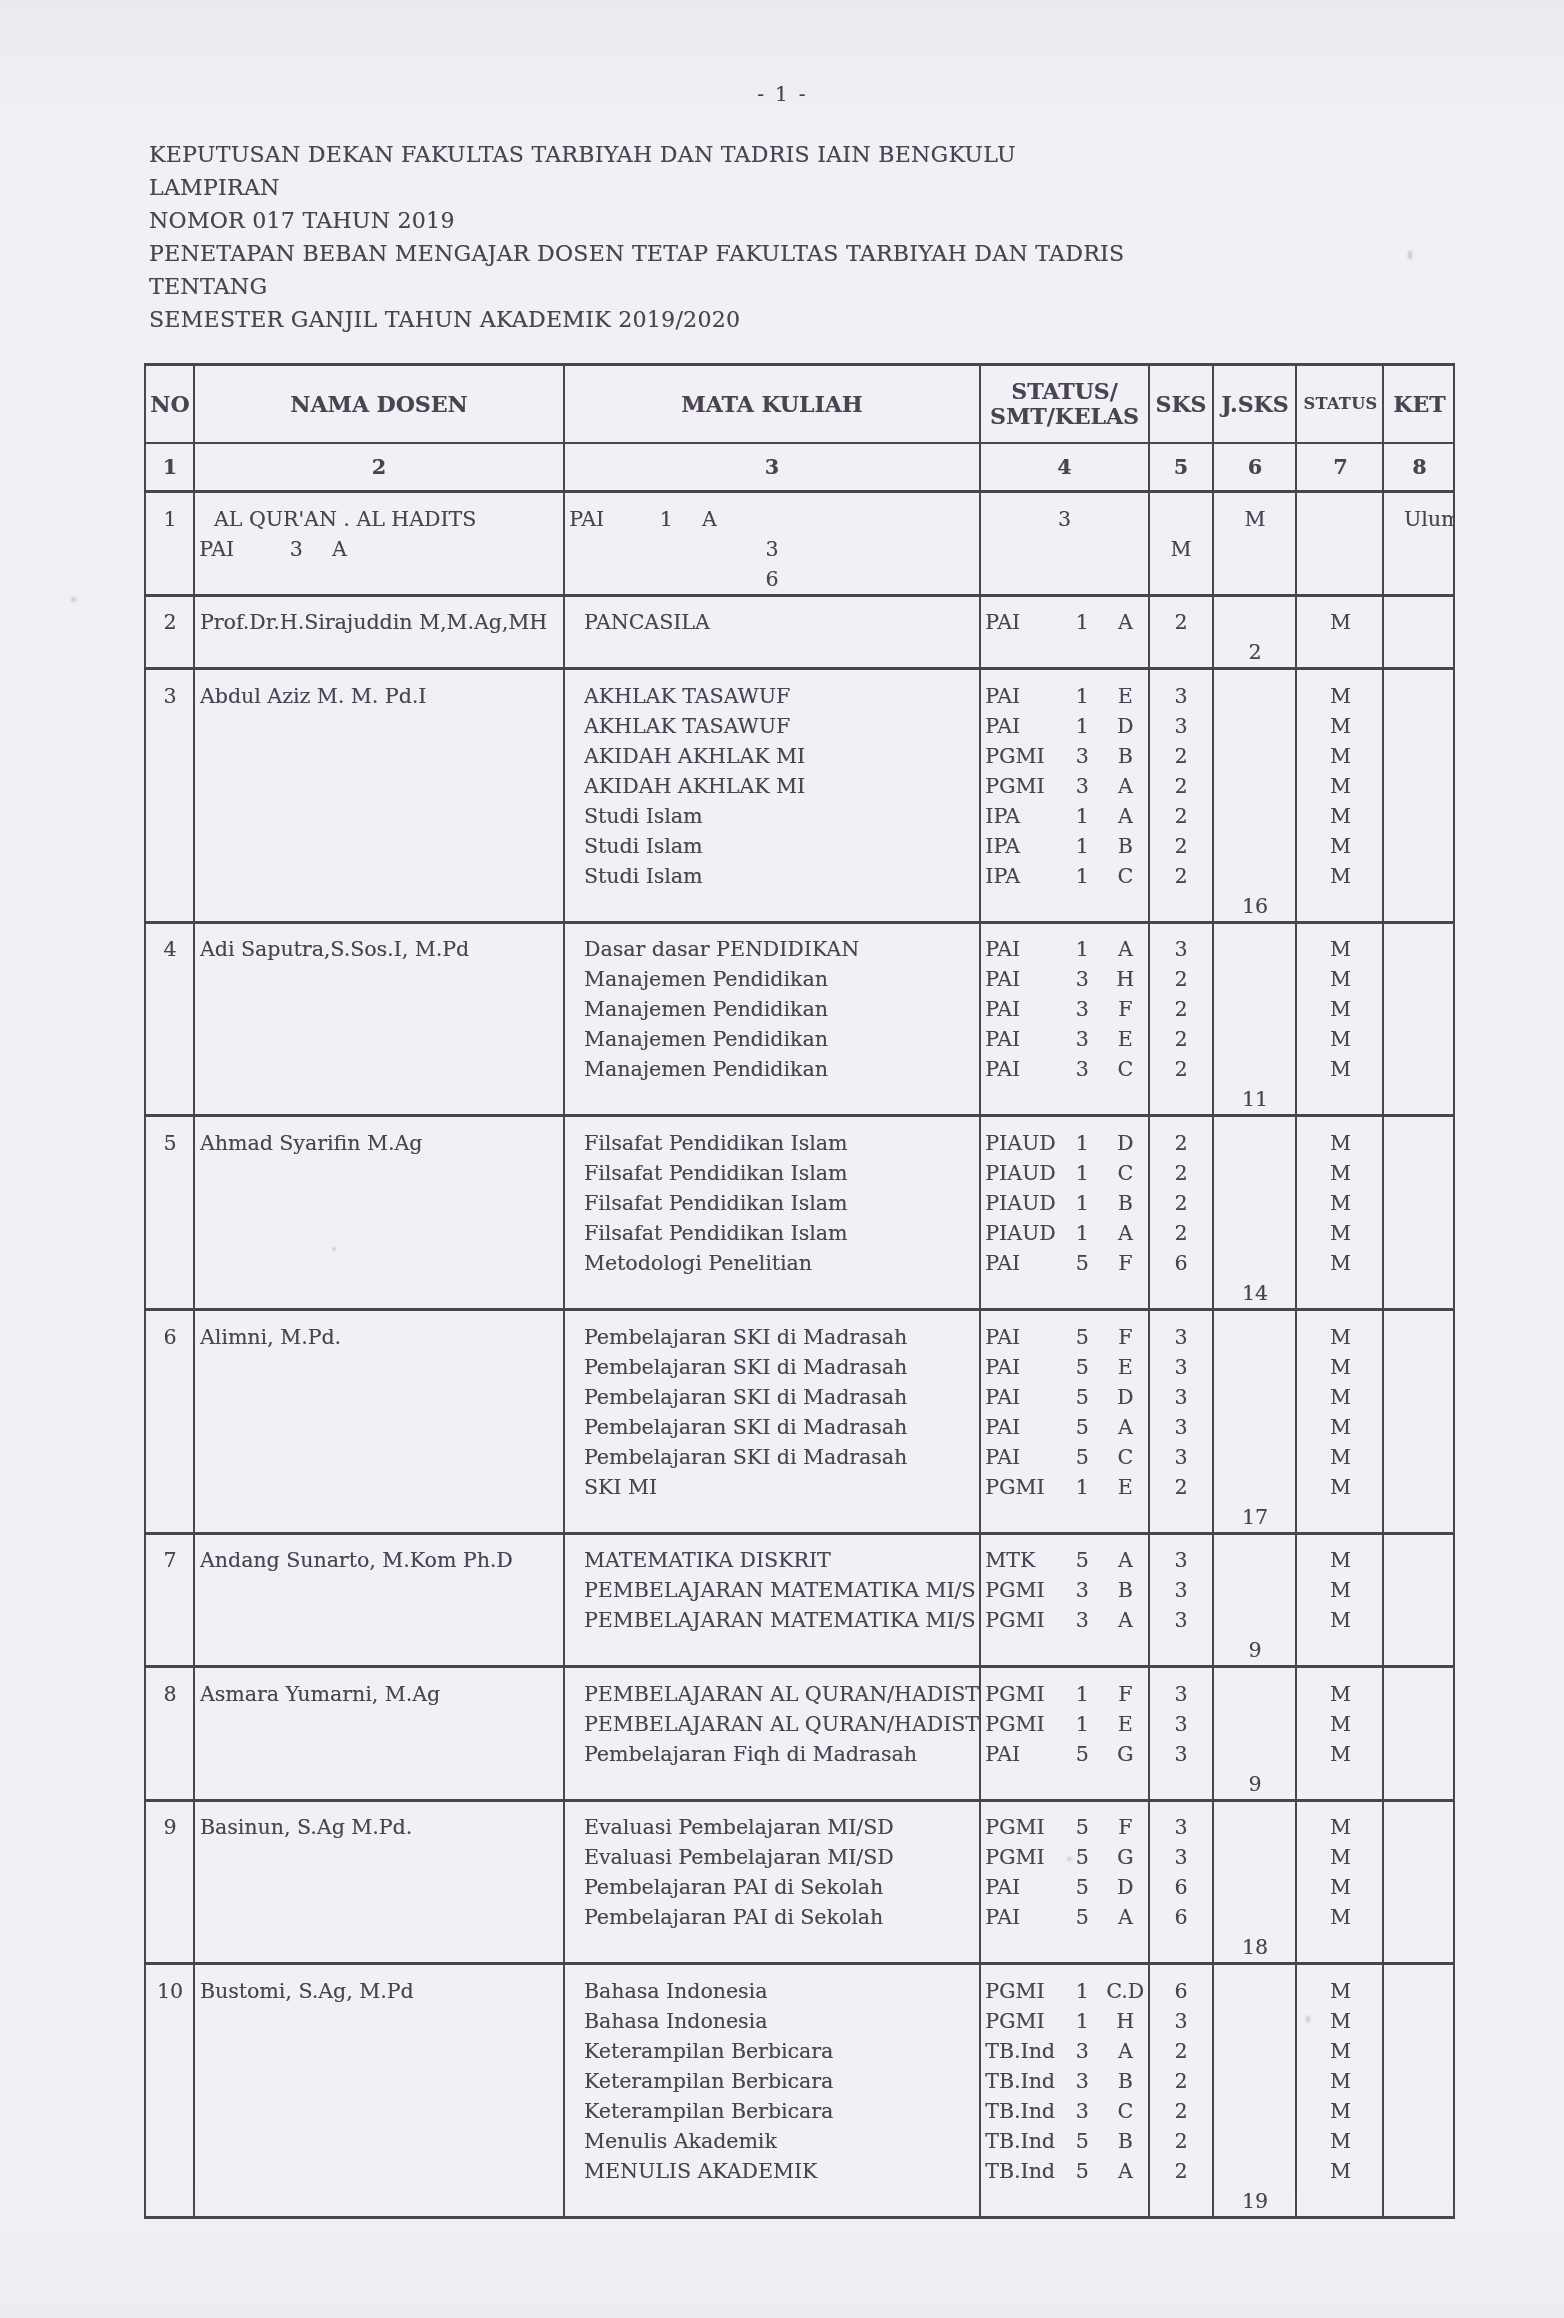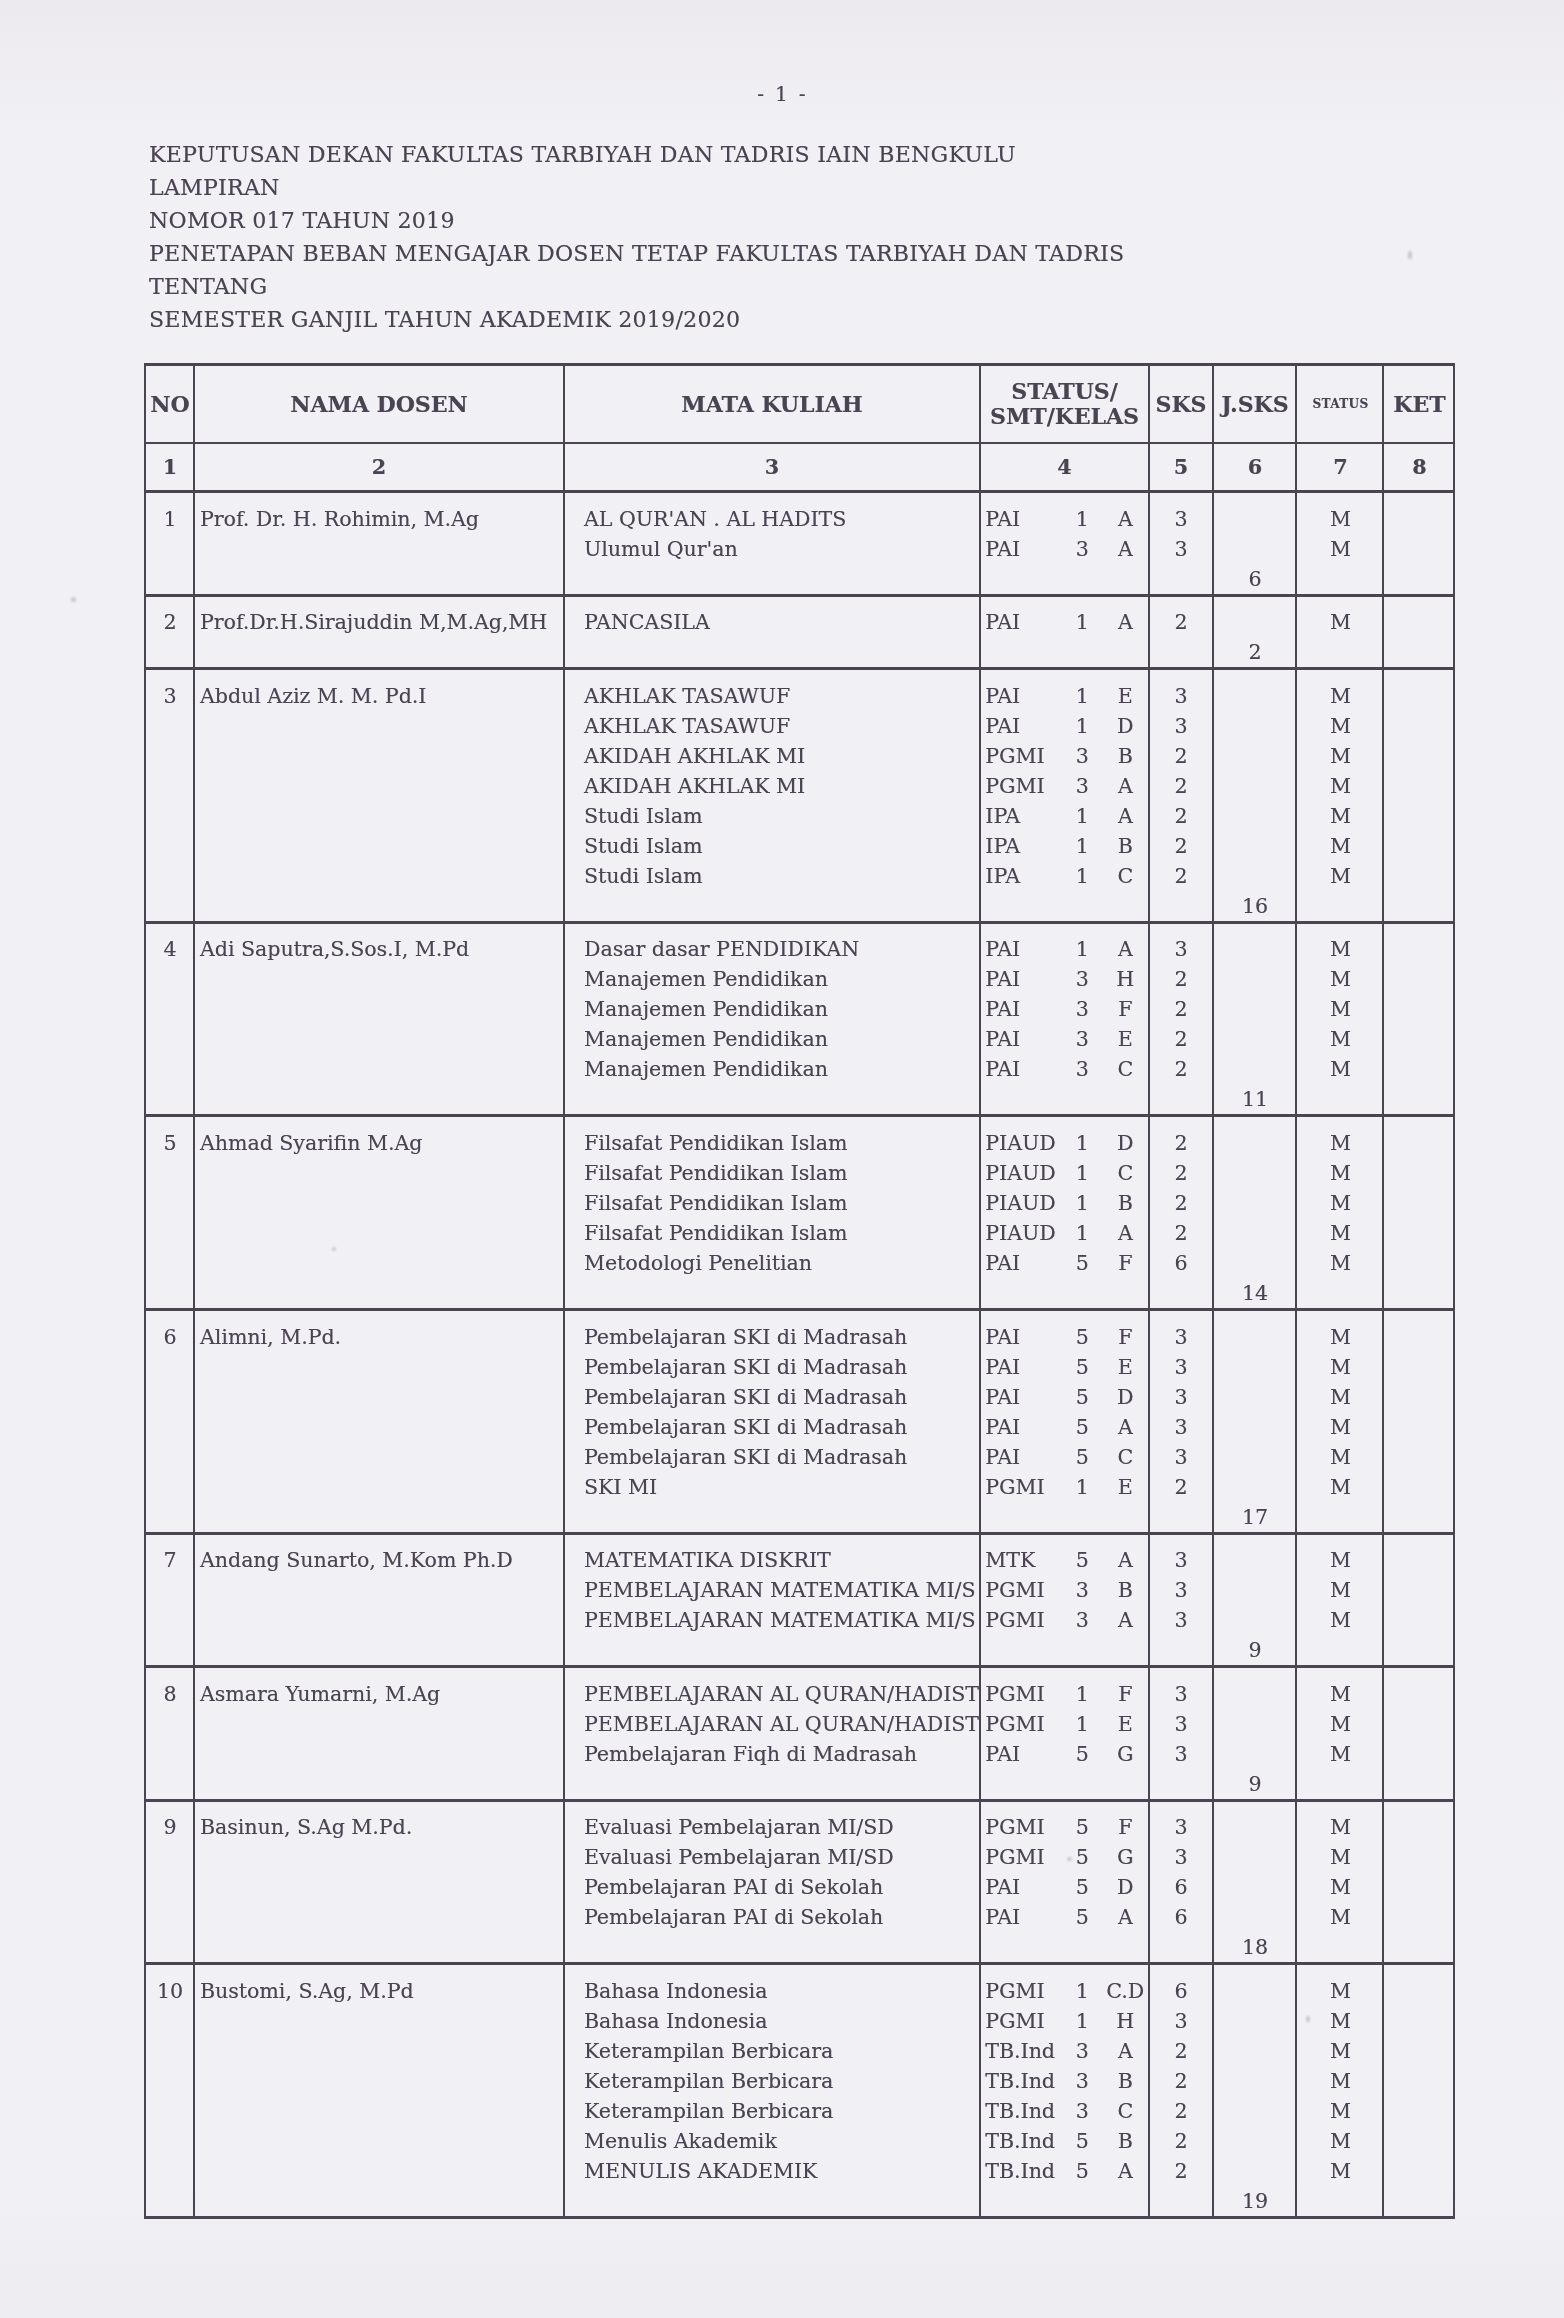--- a/index.html
+++ b/index.html
@@ -30,21 +30,21 @@
     position:absolute;left:144px;top:363px;width:1307px;
     border-left:2.3px solid var(--bd);border-right:2.3px solid var(--bd);border-top:3px solid var(--bd);
     font-size:20.5px;
   }
   .t-grid{
     display:grid;position:relative;
     grid-template-columns:48px 370px 416px 169px 64px 84px 87px 71px;
   }
   .t-head{ height:76px;align-items:center;text-align:center;
     font-weight:bold;font-size:22px;border-bottom:2.3px solid var(--bd); }
-  .t-head .status-h{ font-size:12px;letter-spacing:0.4px; }
+  .t-head .status-h{ font-size:16px;letter-spacing:0.4px; }
   .t-head .prodi-h div{ line-height:25px; }
   .t-nums{ height:46px;align-items:center;text-align:center;
     font-weight:bold;font-size:20.5px;border-bottom:3px solid var(--bd); }
   .t-row{ grid-auto-rows:30px;padding-top:10.6px;border-bottom:3px solid var(--bd); }
 
   .vl{ position:absolute;top:0;bottom:0;width:1.5px;background:var(--bd);z-index:2; }
 
   .t-cell{ line-height:30px;white-space:nowrap;overflow:hidden; }
   .t-no{ text-align:center; }
   .t-name{ padding-left:6px; }
@@ -105,21 +105,20 @@
       <div class="vl" style="left: 417px;"></div>
       <div class="vl" style="left: 833px;"></div>
       <div class="vl" style="left: 1002px;"></div>
       <div class="vl" style="left: 1066px;"></div>
       <div class="vl" style="left: 1149px;"></div>
       <div class="vl" style="left: 1236px;"></div>
     </div>
   <div id="rows-host">
       <div class="t-row t-grid">
         <div class="t-cell t-no" style="grid-area: 1 / 1 / span 3;">1</div>
-        <div class="t-cell t-name" style="grid-area: 1 / 2 / span 3;">Prof. Dr. H. Rohimin, M.Ag</div>
         <div class="t-cell t-mata">AL QUR'AN . AL HADITS</div>
         <div class="t-cell t-prodi">
           <div class="p-name">PAI</div>
           <div class="p-smt">1</div>
           <div class="p-kelas">A</div>
         </div>
         <div class="t-cell t-sks">3</div>
         <div class="t-cell t-jsks"></div>
         <div class="t-cell t-status">M</div>
         <div class="t-cell t-ket"></div>

